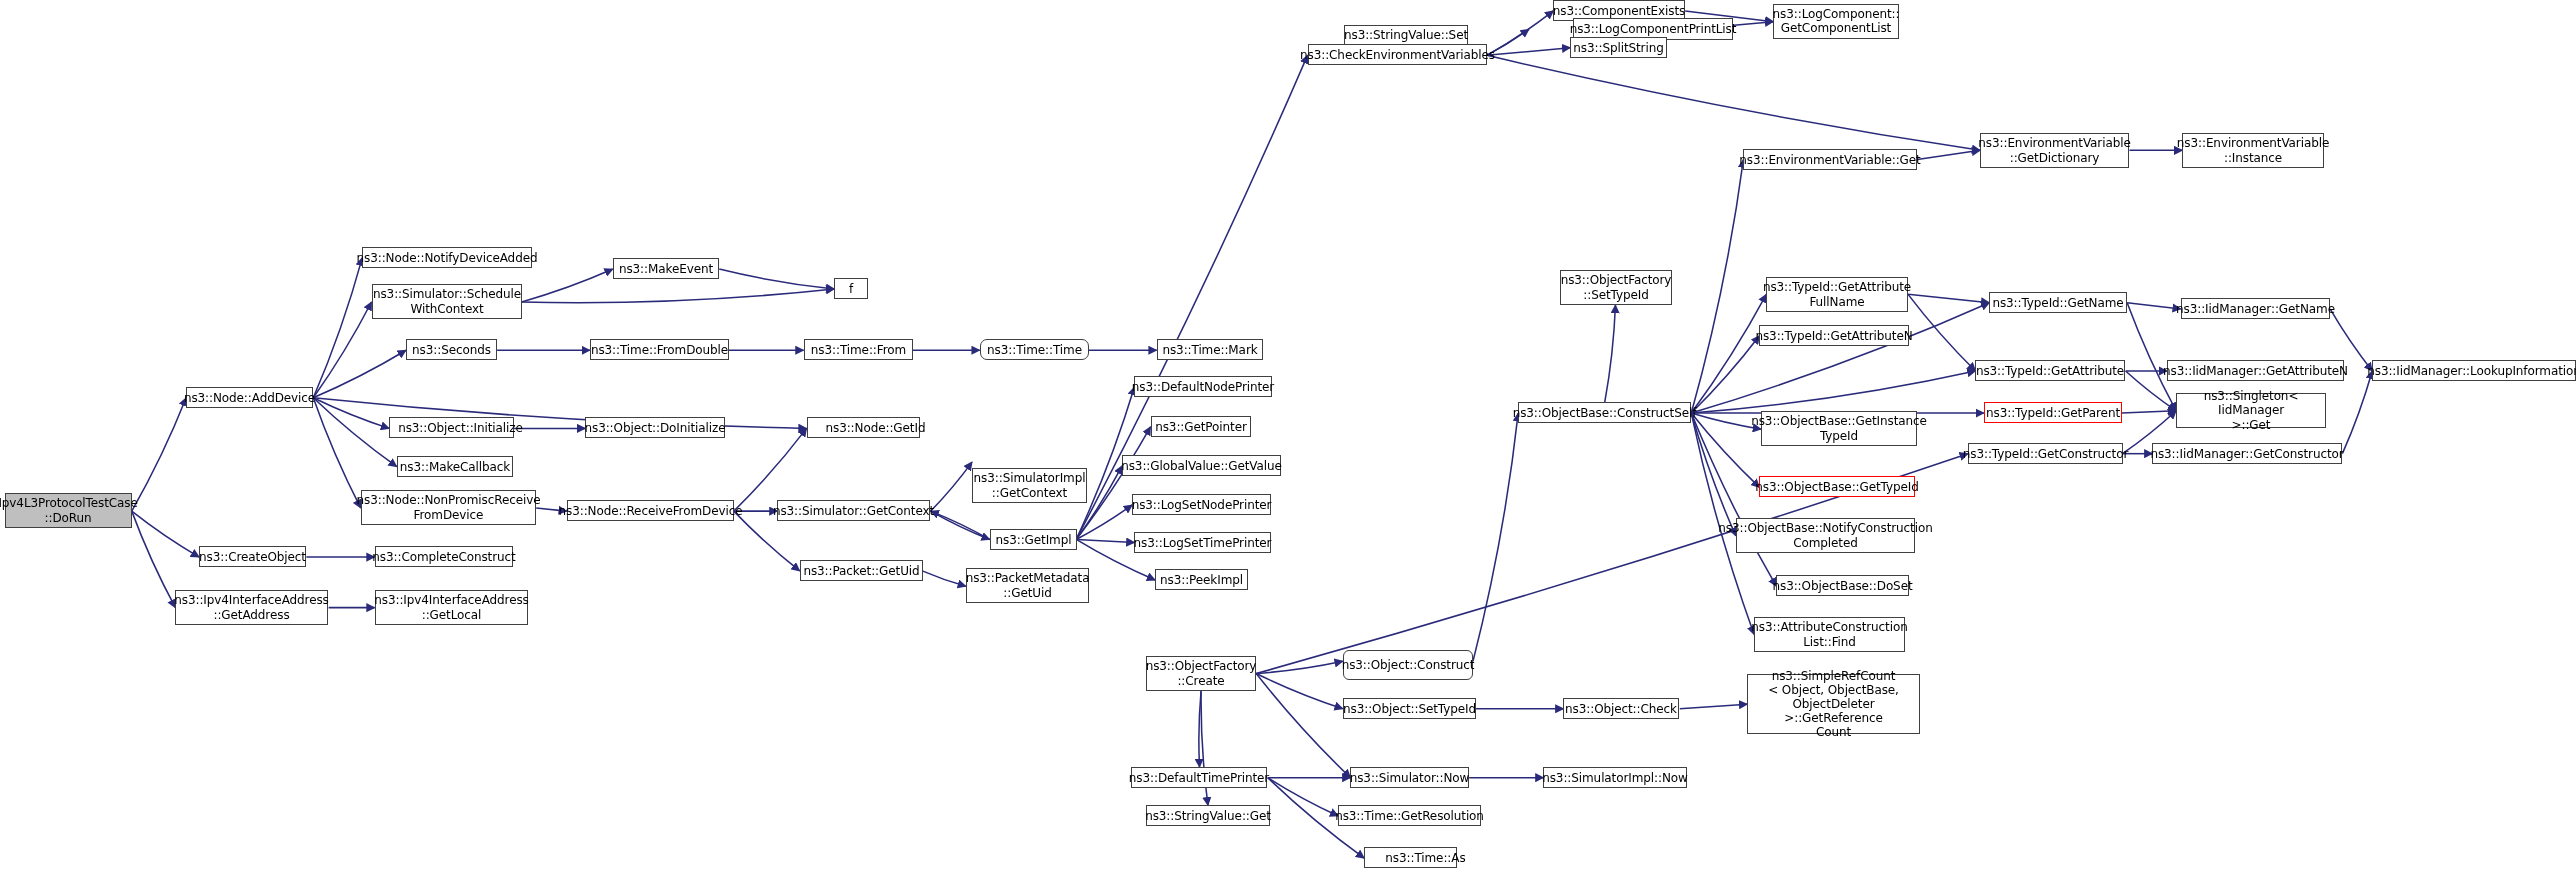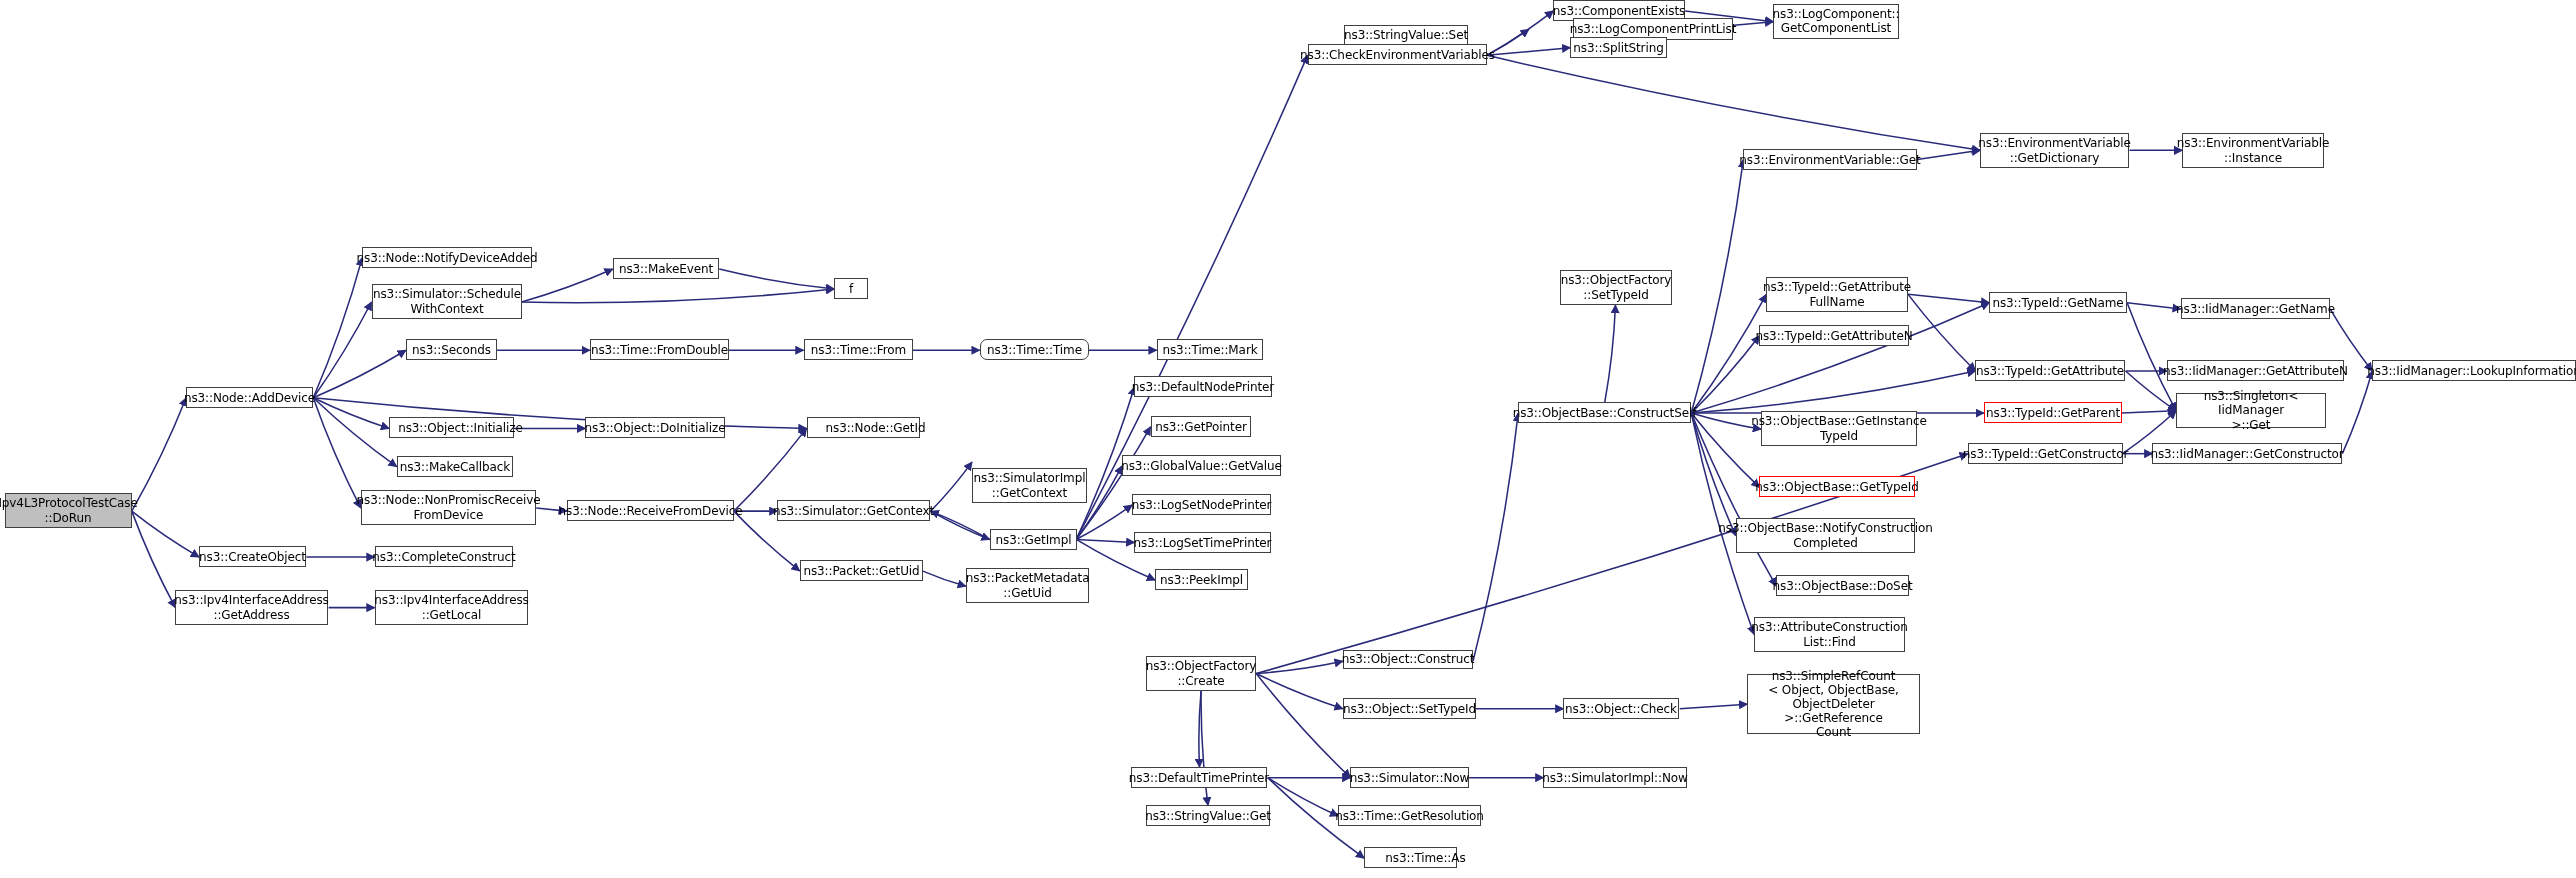--- a/index.html
+++ b/index.html
@@ -209,21 +209,21 @@
       <div class="node highlight" style="left: 1984px; top: 402px; width: 138px; height: 21.4px;">ns3::TypeId::GetParent</div>
       <div class="node" style="left: 1968px; top: 443px; width: 155px; height: 21.4px;">ns3::TypeId::GetConstructor</div>
       <div class="node" style="left: 2181px; top: 298px; width: 149px; height: 21.4px;">ns3::IidManager::GetName</div>
       <div class="node" style="left: 2167px; top: 360px; width: 177px; height: 21.4px;">ns3::IidManager::GetAttributeN</div>
       <div class="node" style="left: 2176px; top: 393px; width: 150px; height: 35px;">ns3::Singleton&lt; IidManager
 &gt;::Get</div>
       <div class="node" style="left: 2152px; top: 443px; width: 190px; height: 21.4px;">ns3::IidManager::GetConstructor</div>
       <div class="node" style="left: 2372px; top: 360px; width: 204px; height: 21.4px;">ns3::IidManager::LookupInformation</div>
       <div class="node" style="left: 1146px; top: 656px; width: 110px; height: 35px;">ns3::ObjectFactory
 ::Create</div>
-      <div class="node" style="left: 1343px; top: 650px; width: 130px; height: 19px;">ns3::Object::Construct</div>
+      <div class="node" style="left: 1343px; top: 650px; width: 130px; height: 30px; border-radius: 6px;">ns3::Object::Construct</div>
       <div class="node" style="left: 1343px; top: 698px; width: 133px; height: 21.4px;">ns3::Object::SetTypeId</div>
       <div class="node" style="left: 1563px; top: 698px; width: 116px; height: 21.4px;">ns3::Object::Check</div>
       <div class="node" style="left: 1131px; top: 767px; width: 136px; height: 21.4px;">ns3::DefaultTimePrinter</div>
       <div class="node" style="left: 1146px; top: 805px; width: 124px; height: 21.4px;">ns3::StringValue::Get</div>
       <div class="node" style="left: 1350px; top: 767px; width: 119px; height: 21.4px;">ns3::Simulator::Now</div>
       <div class="node" style="left: 1543px; top: 767px; width: 144px; height: 21.4px;">ns3::SimulatorImpl::Now</div>
       <div class="node" style="left: 1338px; top: 805px; width: 143px; height: 21.4px;">ns3::Time::GetResolution</div>
       <div class="node" style="left: 1364px; top: 847px; width: 93px; height: 21.4px; padding-left: 33px;">ns3::Time::As</div>
     </div>
 </div>

